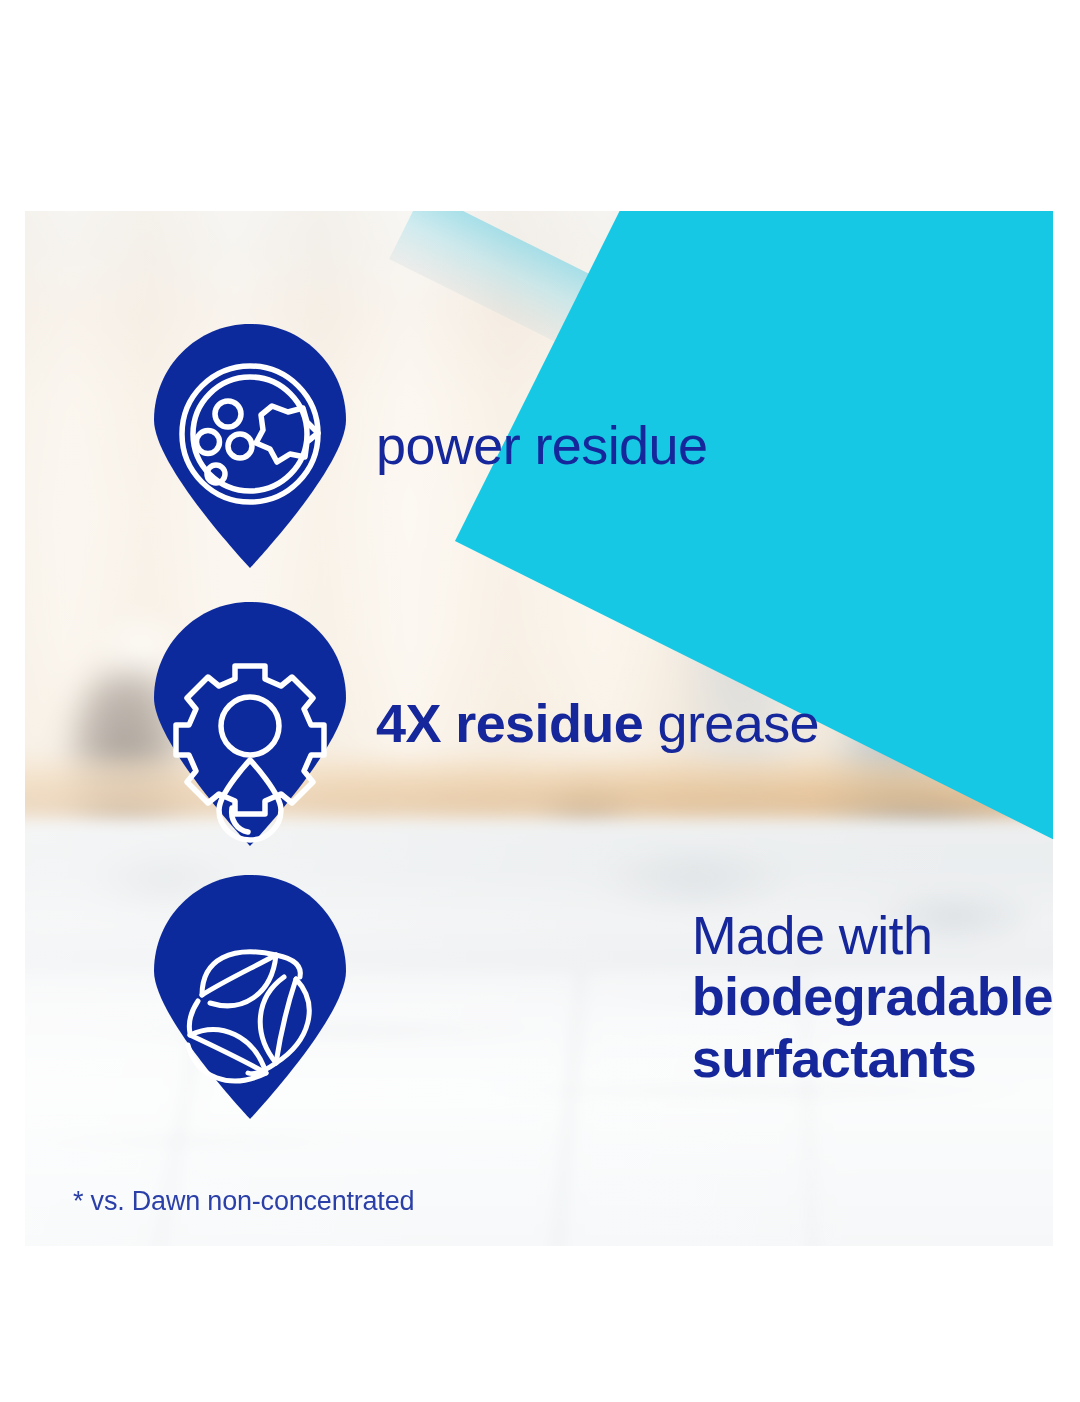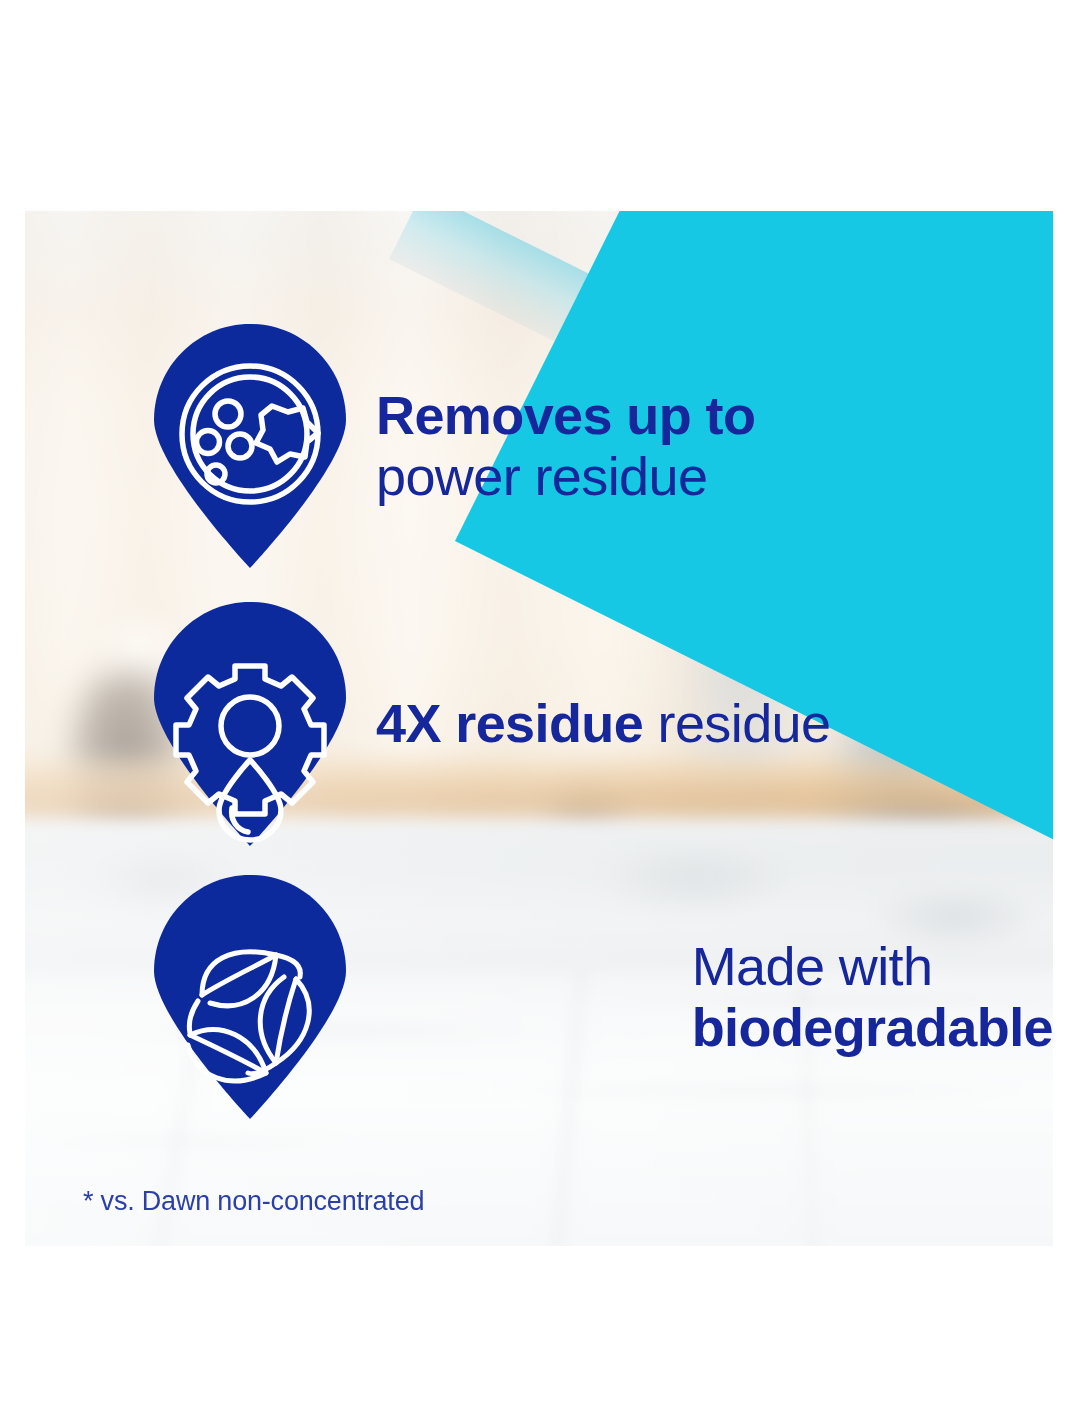--- a/index.html
+++ b/index.html
@@ -338,21 +338,21 @@
     line-height: 1.13;
     letter-spacing: -0.6px;
     font-weight: 400;
     max-width: 560px;
   }
   .feature-text .b { font-weight: 700; }
 
   
   .footnote {
     position: absolute;
-    left: 58px;
+    left: 48px;
     top: 975px;
     color: #2B3FA8;
     font-size: 27px;
     letter-spacing: -0.2px;
     font-weight: 400;
   }
 </style>
 </head>
 <body>
 
@@ -398,39 +398,38 @@
               <circle cx="100" cy="112" r="57"></circle>
               <circle cx="78" cy="92" r="13"></circle>
               <circle cx="58" cy="120" r="11.5"></circle>
               <circle cx="90" cy="124" r="12"></circle>
               <circle cx="66" cy="152" r="9"></circle>
               <path d="M122 84 l16 6 l15 -4 l4 14 l11 11 l-11 9 l-2 15 l-15 -3 l-13 8 l-7 -13 l-14 -6 l7 -13 l-2 -15 z" stroke-linejoin="round"></path>
             </g>
           </svg>
         </div>
         <div class="feature-text">
-          <div><span class="b">Removes up to</span></div>
           <div><span>power residue</span></div>
         </div>
       </div>
 
       <div class="feature-row r2">
         <div class="drop">
           <svg viewBox="0 0 200 248" xmlns="http://www.w3.org/2000/svg">
             <path d="M100 2 C100 2 196 104 196 150 C196 203 153 246 100 246 C47 246 4 203 4 150 C4 104 100 2 100 2 Z" fill="#0D2A9C" transform="rotate(180 100 124)"></path>
             <g fill="none" stroke="#ffffff" stroke-width="5.5" stroke-linejoin="round">
               <path d="M85 66 h30 v13 l16 7 l11 -9 l21 21 l-9 11 l7 16 h13 v30 h-13 l-7 16 l9 11 l-21 21 l-11 -9 l-16 7 v13 h-30 v-13 l-16 -7 l-11 9 l-21 -21 l9 -11 l-7 -16 h-13 v-30 h13 l7 -16 l-9 -11 l21 -21 l11 9 l16 -7 z"></path>
               <circle cx="100" cy="126" r="29"></circle>
               <path d="M100 160 C100 160 131 193 131 210 C131 227 117 240 100 240 C83 240 69 227 69 210 C69 193 100 160 100 160 Z"></path>
               <path d="M82 208 C80 220 87 230 98 232" stroke-linecap="round"></path>
             </g>
           </svg>
         </div>
         <div class="feature-text">
-          <div><span class="b">4X residue</span><span> residue</span></div>
+          <div><span class="b">4X residue</span><span> grease</span></div>
         </div>
       </div>
 
       <div class="feature-row r3">
         <div class="drop">
           <svg viewBox="0 0 200 248" xmlns="http://www.w3.org/2000/svg">
             <path d="M100 2 C100 2 196 104 196 150 C196 203 153 246 100 246 C47 246 4 203 4 150 C4 104 100 2 100 2 Z" fill="#0D2A9C" transform="rotate(180 100 124)"></path>
             <g fill="none" stroke="#ffffff" stroke-width="5" stroke-linecap="round" stroke-linejoin="round">
 
               <path d="M52 122 C52 86 82 72 126 82 C122 122 92 140 60 130"></path>
@@ -444,20 +443,21 @@
 
               <path d="M126 82 C146 86 152 94 150 104"></path>
               <path d="M126 190 C112 200 104 202 98 200"></path>
               <path d="M48 128 C40 140 38 150 40 160"></path>
             </g>
           </svg>
         </div>
         <div class="feature-text">
           <div><span>Made with</span></div>
           <div><span class="b">biodegradable</span></div>
+          <div><span class="b">surfactants</span></div>
         </div>
       </div>
 
     </div>
 
     <div class="footnote">* vs. Dawn non-concentrated</div>
 
   </div>
 </div>
 

